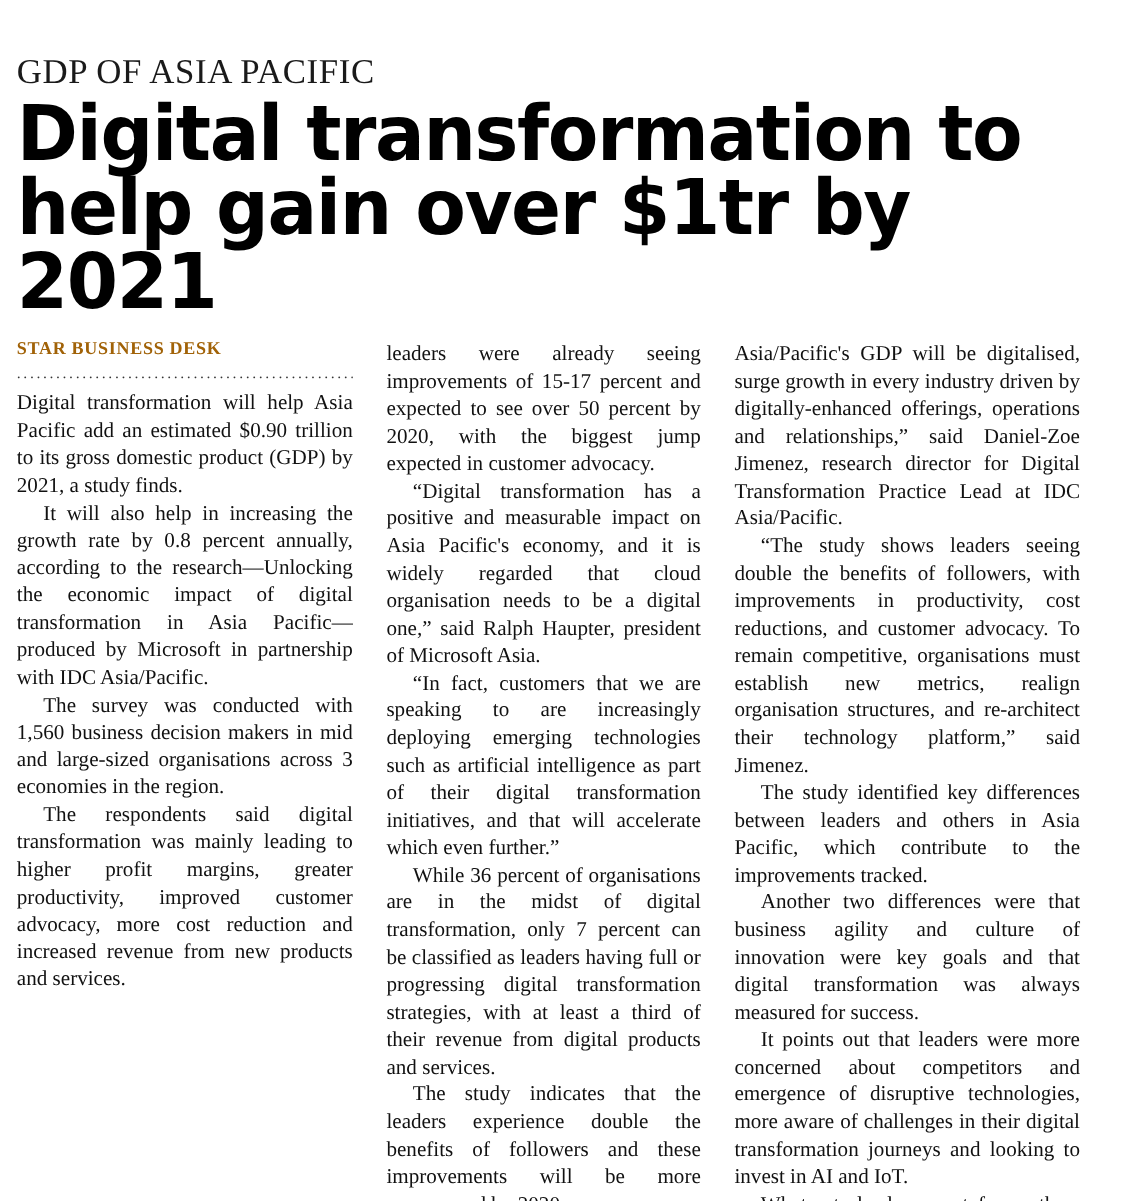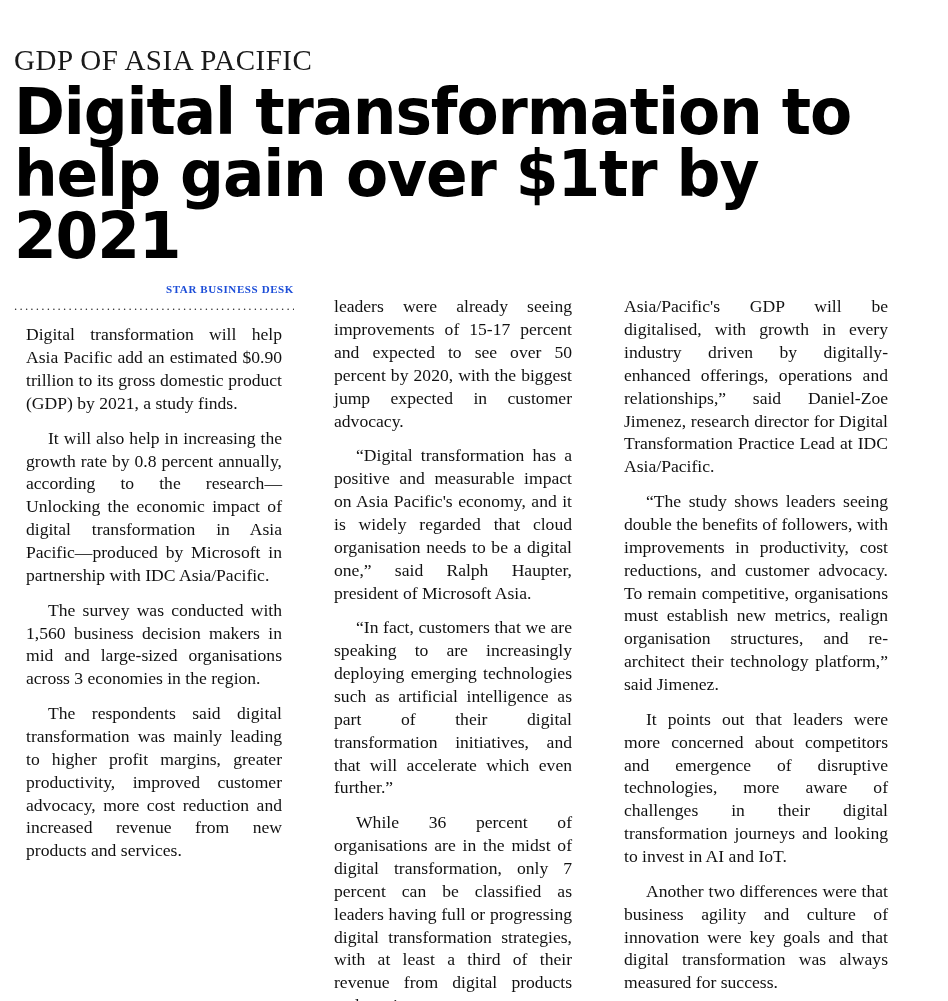--- a/index.html
+++ b/index.html
@@ -53,45 +53,44 @@
     width: 290px;
     padding-right: 10px;
     box-sizing: border-box;
     position: relative;
   }
   .col + .col {
     padding-left: 18px;
   }
   .byline {
     font-family: "Liberation Serif", serif;
-    font-size: 11px;
+    font-size: 15px;
     font-variant: small-caps;
     text-transform: uppercase;
     letter-spacing: 0.6px;
     font-weight: 700;
     margin: 0 0 4px 0;
-    color: #1d4ed8;
-    text-align: right;
+    color: #a16207;
   }
   .dotrule {
     font-size: 13px;
     letter-spacing: 2.2px;
     color: #333;
     line-height: 1;
     margin: 0 0 8px 0;
     overflow: hidden;
     white-space: nowrap;
     height: 12px;
   }
   p.body {
     font-family: "Liberation Serif", serif;
     font-size: 17.6px;
     line-height: 1.30;
     text-align: justify;
-    margin: 12px;
+    margin: 0;
     text-indent: 0;
     color: #111;
     hyphens: auto;
     -webkit-hyphens: auto;
   }
   p.body + p.body {
     text-indent: 22px;
   }
   .col-right {
     width: 316px;
@@ -121,21 +120,22 @@
     <div class="col">
       <p class="body">leaders were already seeing improvements of 15-17 percent and expected to see over 50 percent by 2020, with the biggest jump expected in customer advocacy.</p>
       <p class="body">“Digital transformation has a positive and measurable impact on Asia Pacific's economy, and it is widely regarded that cloud organisation needs to be a digital one,” said Ralph Haupter, president of Microsoft Asia.</p>
       <p class="body">“In fact, customers that we are speaking to are increasingly deploying emerging technologies such as artificial intelligence as part of their digital transformation initiatives, and that will accelerate which even further.”</p>
       <p class="body">While 36 percent of organisations are in the midst of digital transformation, only 7 percent can be classified as leaders having full or progressing digital transformation strategies, with at least a third of their revenue from digital products and services.</p>
       <p class="body">The study indicates that the leaders experience double the benefits of followers and these improvements will be more pronounced by 2020.</p>
 
     </div>
 
     <div class="col col-right">
-      <p class="body">Asia/Pacific's GDP will be digitalised, with growth in every industry driven by digitally-enhanced offerings, operations and relationships,” said Daniel-Zoe Jimenez, research director for Digital Transformation Practice Lead at IDC Asia/Pacific.</p>
+      <p class="body">Asia/Pacific's GDP will be digitalised, surge growth in every industry driven by digitally-enhanced offerings, operations and relationships,” said Daniel-Zoe Jimenez, research director for Digital Transformation Practice Lead at IDC Asia/Pacific.</p>
       <p class="body">“The study shows leaders seeing double the benefits of followers, with improvements in productivity, cost reductions, and customer advocacy. To remain competitive, organisations must establish new metrics, realign organisation structures, and re-architect their technology platform,” said Jimenez.</p>
+      <p class="body">The study identified key differences between leaders and others in Asia Pacific, which contribute to the improvements tracked.</p>
+      <p class="body">Another two differences were that business agility and culture of innovation were key goals and that digital transformation was always measured for success.</p>
       <p class="body">It points out that leaders were more concerned about competitors and emergence of disruptive technologies, more aware of challenges in their digital transformation journeys and looking to invest in AI and IoT.</p>
-      <p class="body">Another two differences were that business agility and culture of innovation were key goals and that digital transformation was always measured for success.</p>
       <p class="body">What sets leaders apart from others are their abilities to ride on the digital transformation wave from an organisational culture perspective.</p>
     </div>
 
   </div>
 </div>
 
 </body></html>

